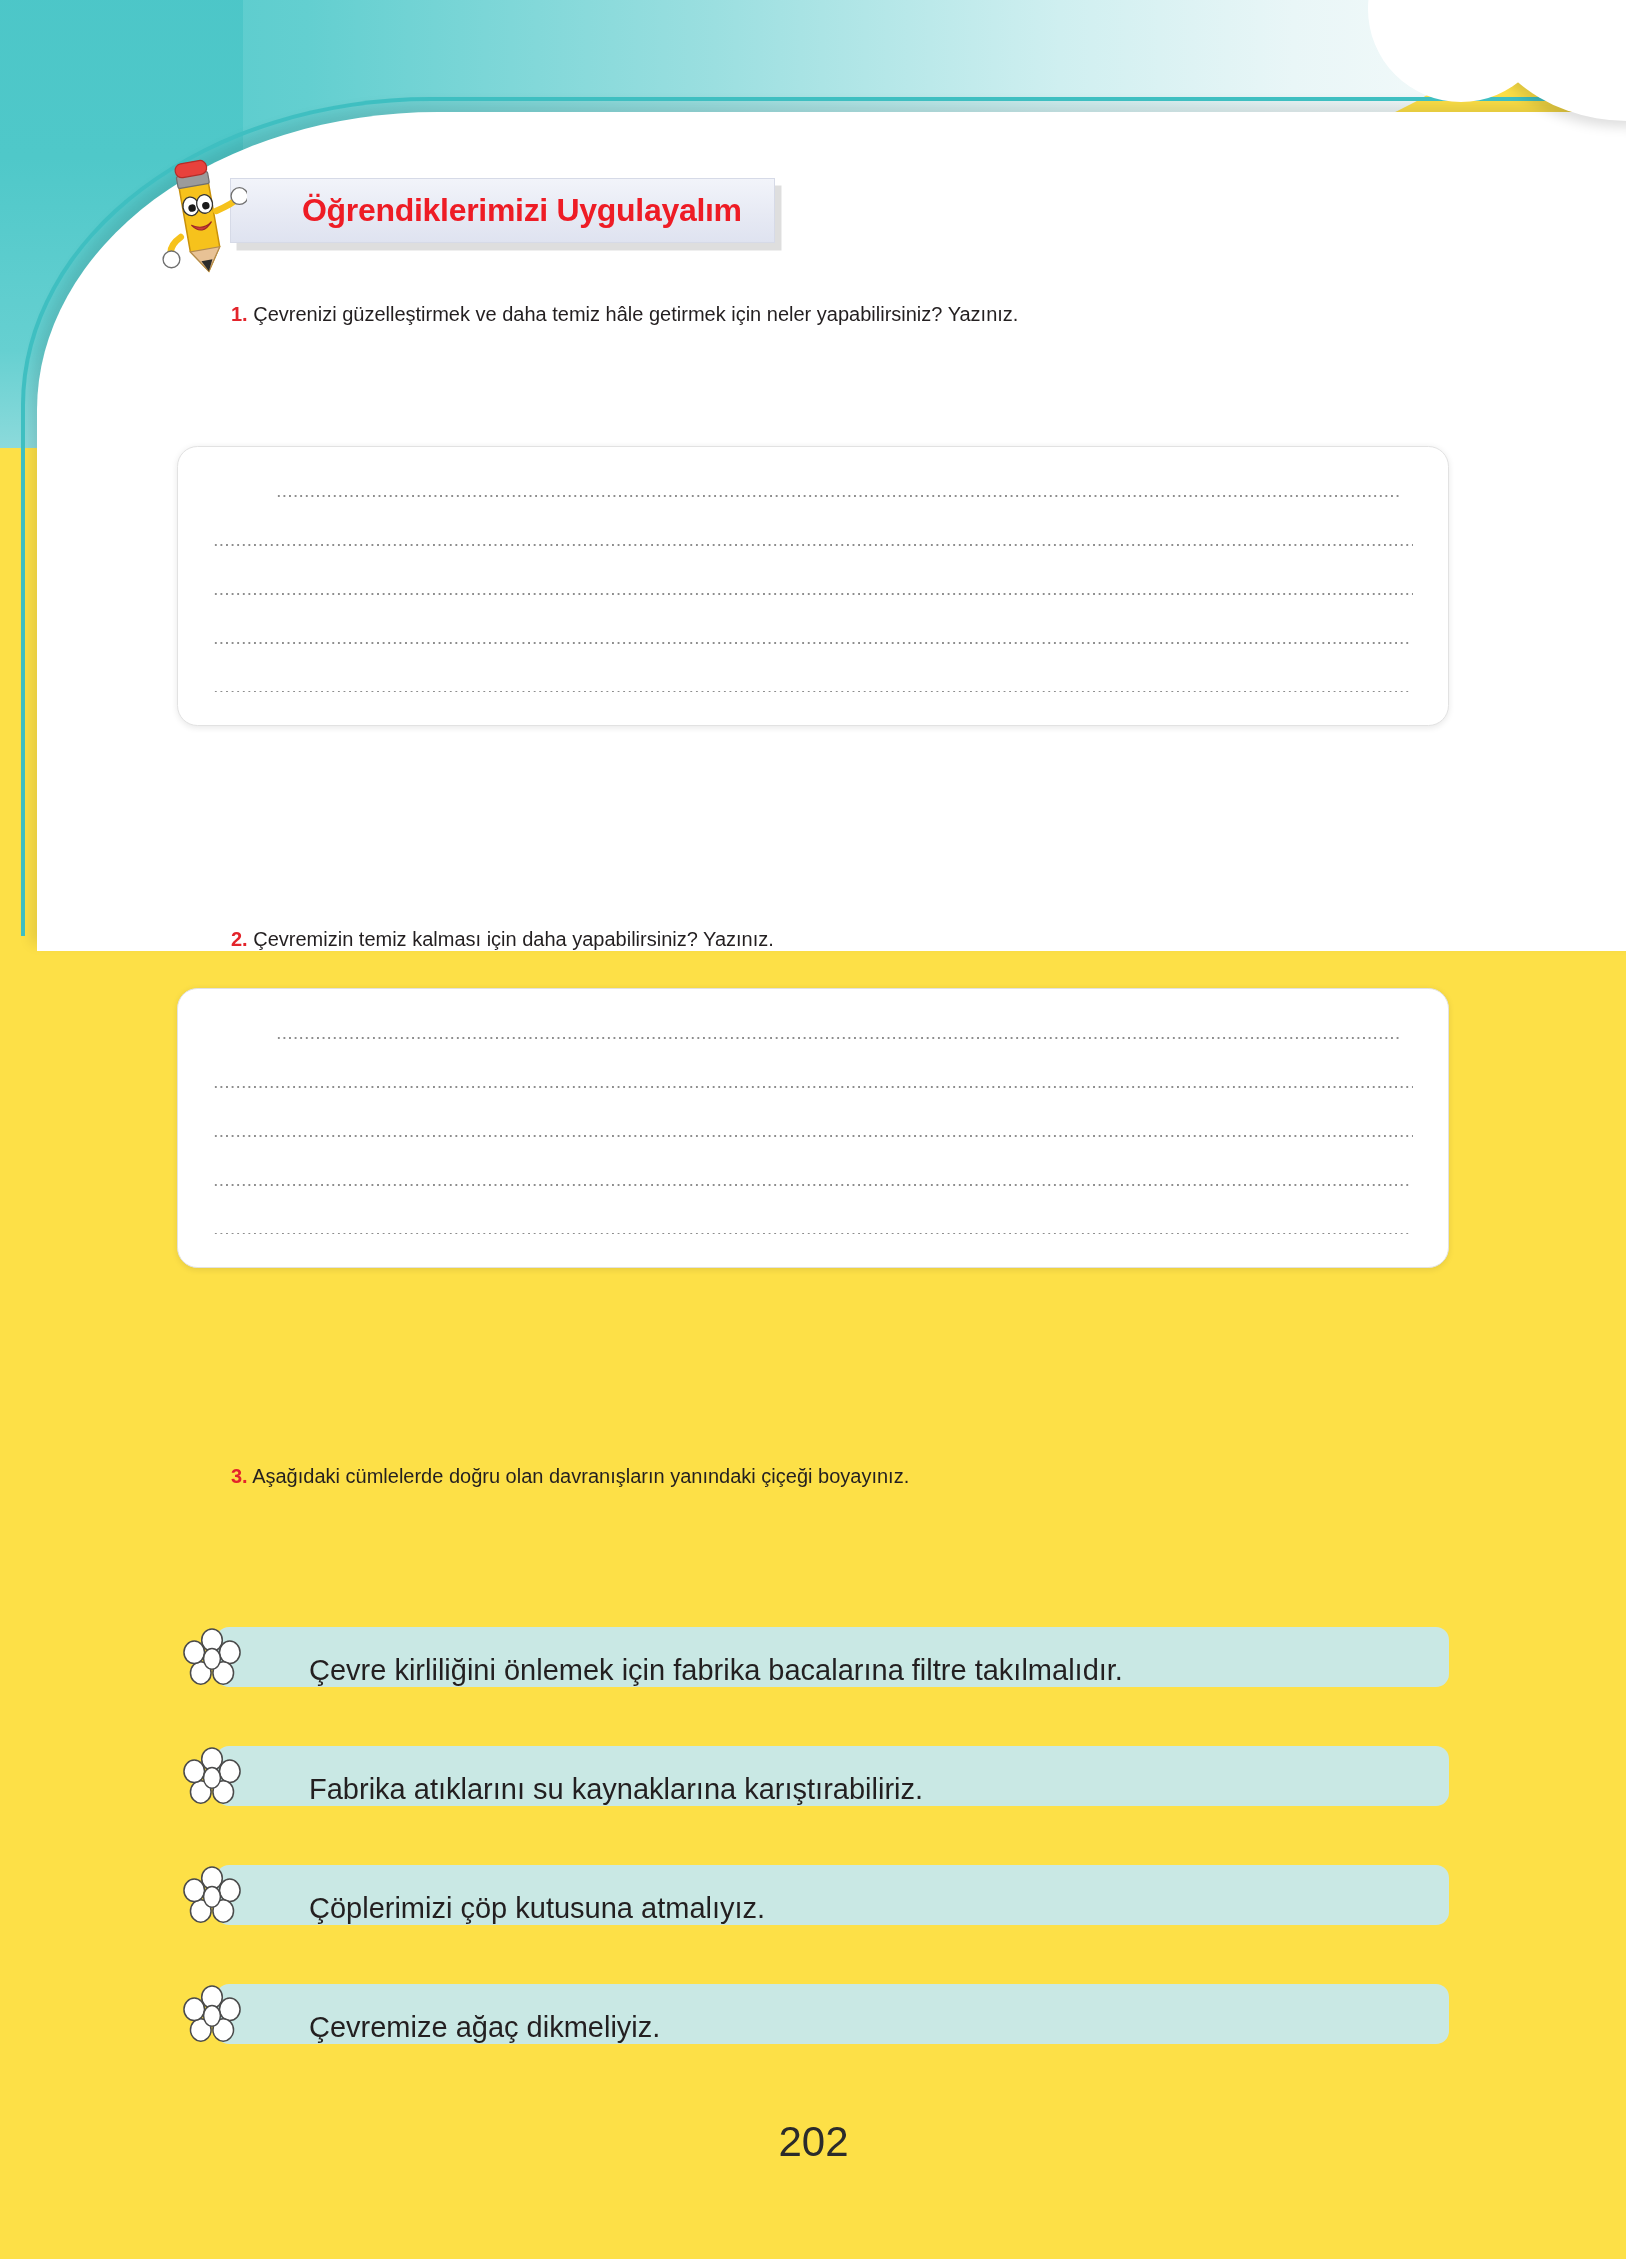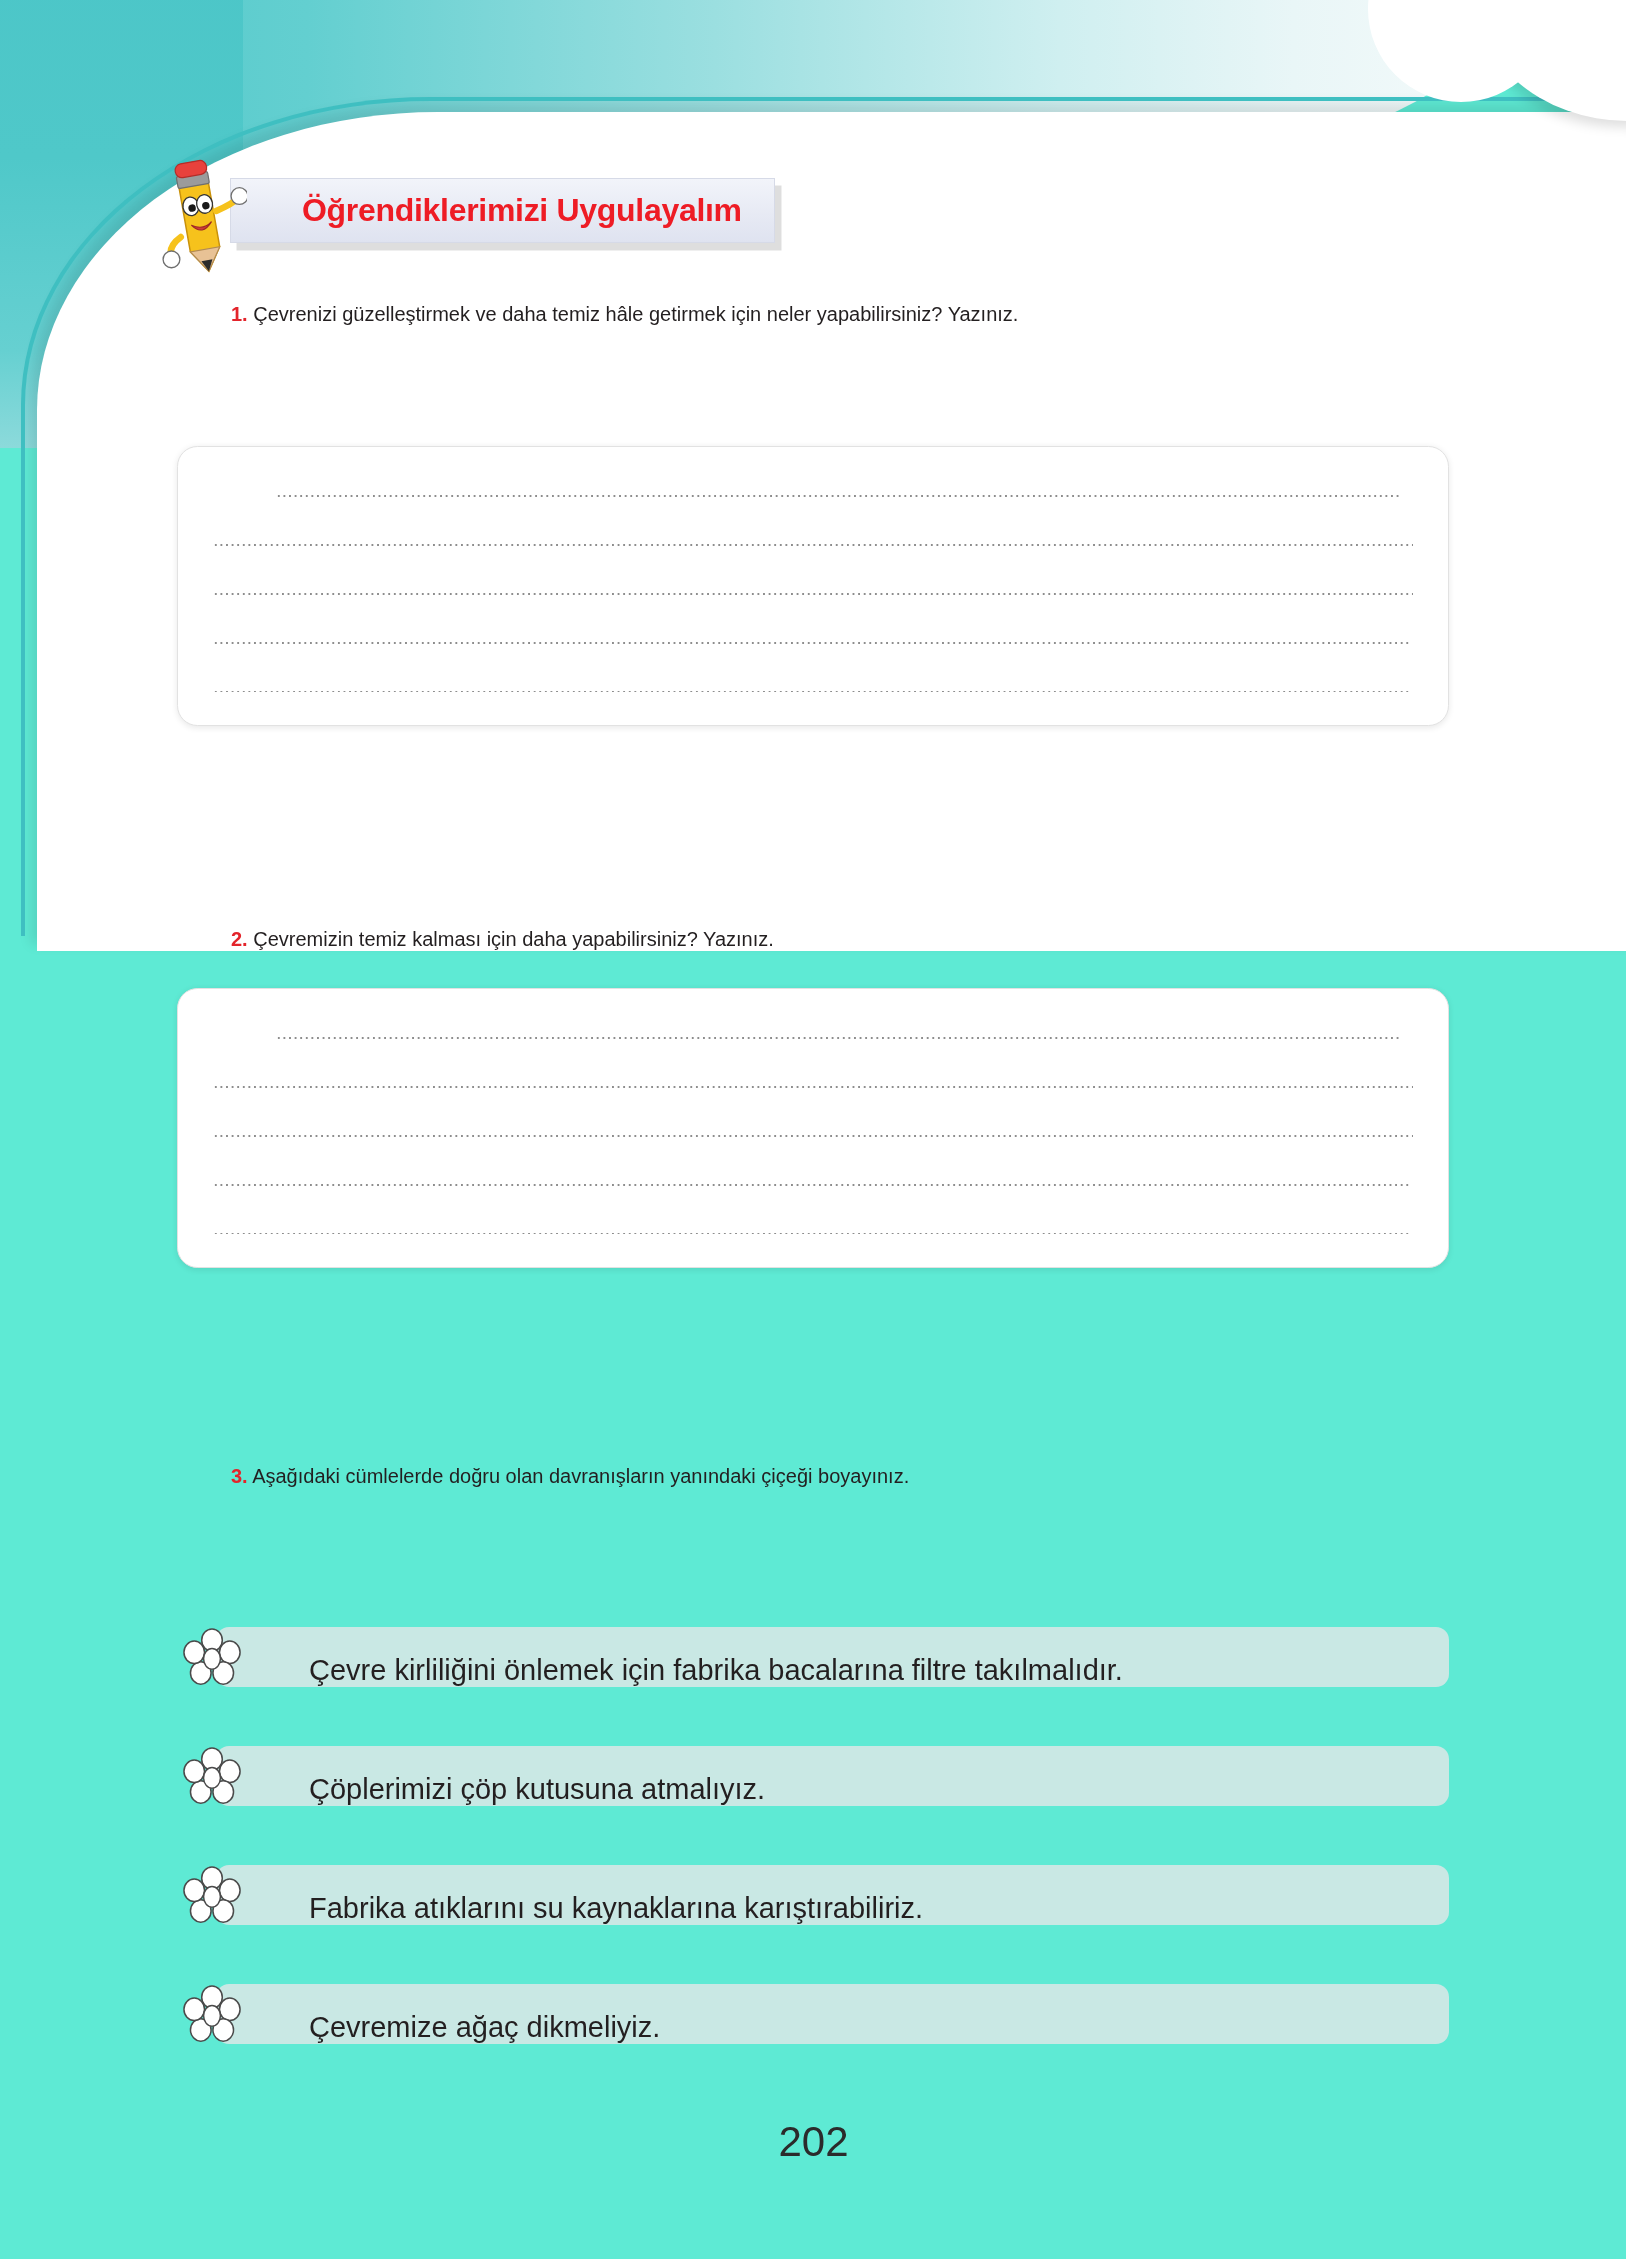--- a/index.html
+++ b/index.html
@@ -9,21 +9,21 @@
     height: 2260px;
     background: #ffffff;
     font-family: "Liberation Sans", sans-serif;
     overflow: hidden;
   }
 
   #page {
     position: relative;
     width: 1627px;
     height: 2260px;
-    background: #5eead4;
+    background: #fde047;
     overflow: hidden;
   }
 
   
   .deco-teal-block {
     position: absolute;
     left: -37px;
     top: -37px;
     width: 1566px;
     height: 233px;
@@ -326,39 +326,39 @@
             <ellipse cx="31" cy="13" rx="11" ry="12"></ellipse>
             <ellipse cx="50" cy="26" rx="11" ry="12"></ellipse>
             <ellipse cx="43" cy="48" rx="11" ry="12"></ellipse>
             <ellipse cx="19" cy="48" rx="11" ry="12"></ellipse>
             <ellipse cx="12" cy="26" rx="11" ry="12"></ellipse>
             <ellipse cx="31" cy="33" rx="9" ry="11"></ellipse>
           </g>
         </svg>
       </span>
       <div class="statement-bar">
-        <span class="statement-text">Çöplerimizi çöp kutusuna atmalıyız.</span>
+        <span class="statement-text">Fabrika atıklarını su kaynaklarına karıştırabiliriz.</span>
       </div>
     </div>
 
     <div class="statement-row">
       <span class="flower-icon">
         <svg viewBox="0 0 62 62" width="58" height="58" aria-hidden="true">
           <g fill="#ffffff" stroke="#4a4a4a" stroke-width="1.6">
             <ellipse cx="31" cy="13" rx="11" ry="12"></ellipse>
             <ellipse cx="50" cy="26" rx="11" ry="12"></ellipse>
             <ellipse cx="43" cy="48" rx="11" ry="12"></ellipse>
             <ellipse cx="19" cy="48" rx="11" ry="12"></ellipse>
             <ellipse cx="12" cy="26" rx="11" ry="12"></ellipse>
             <ellipse cx="31" cy="33" rx="9" ry="11"></ellipse>
           </g>
         </svg>
       </span>
       <div class="statement-bar">
-        <span class="statement-text">Fabrika atıklarını su kaynaklarına karıştırabiliriz.</span>
+        <span class="statement-text">Çöplerimizi çöp kutusuna atmalıyız.</span>
       </div>
     </div>
 
     <div class="statement-row">
       <span class="flower-icon">
         <svg viewBox="0 0 62 62" width="58" height="58" aria-hidden="true">
           <g fill="#ffffff" stroke="#4a4a4a" stroke-width="1.6">
             <ellipse cx="31" cy="13" rx="11" ry="12"></ellipse>
             <ellipse cx="50" cy="26" rx="11" ry="12"></ellipse>
             <ellipse cx="43" cy="48" rx="11" ry="12"></ellipse>

